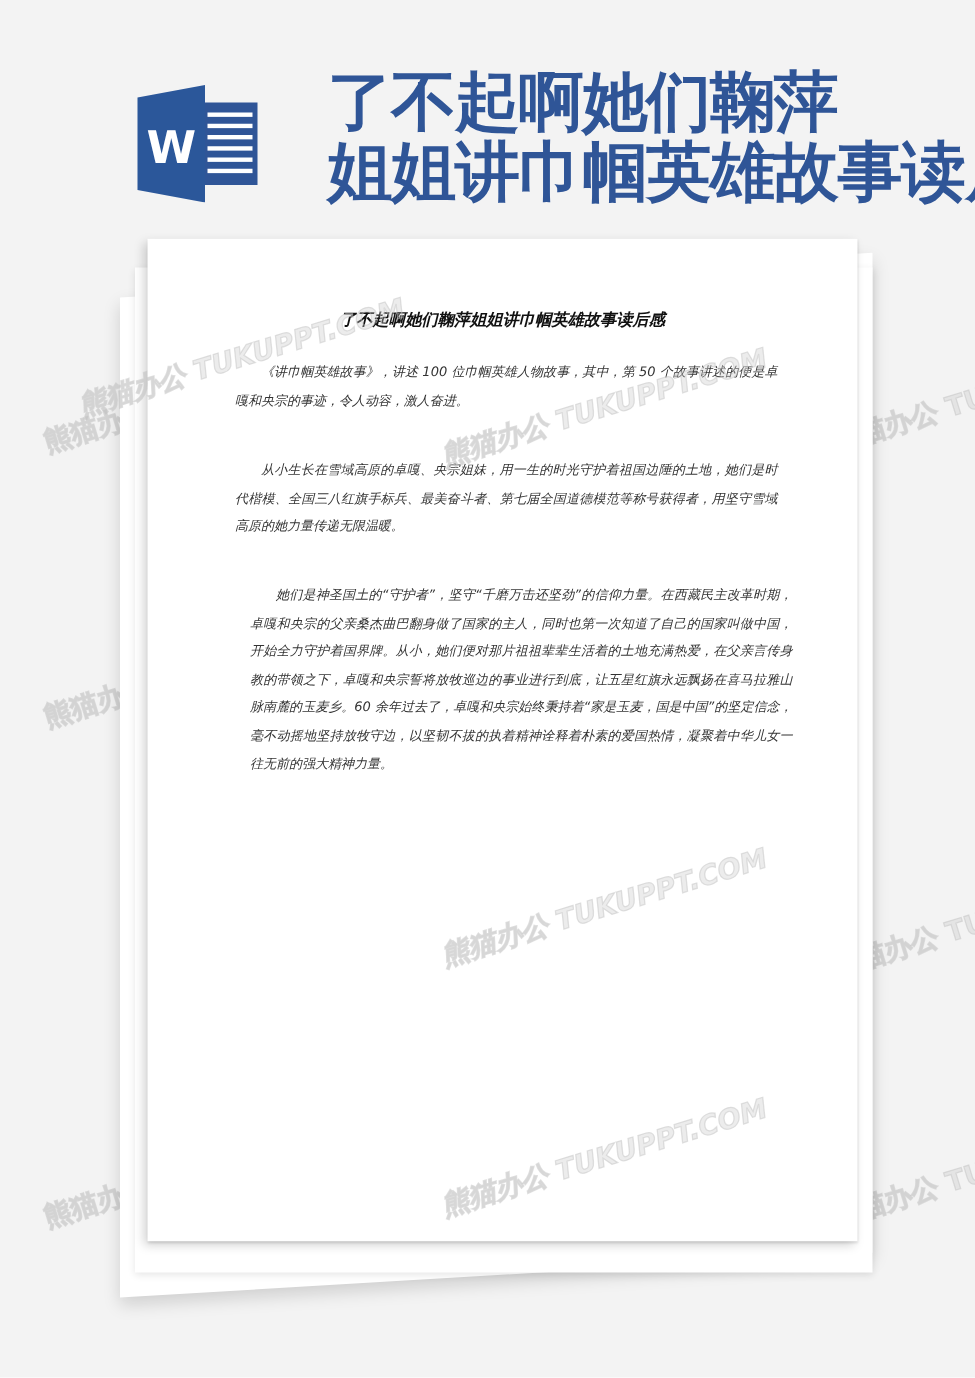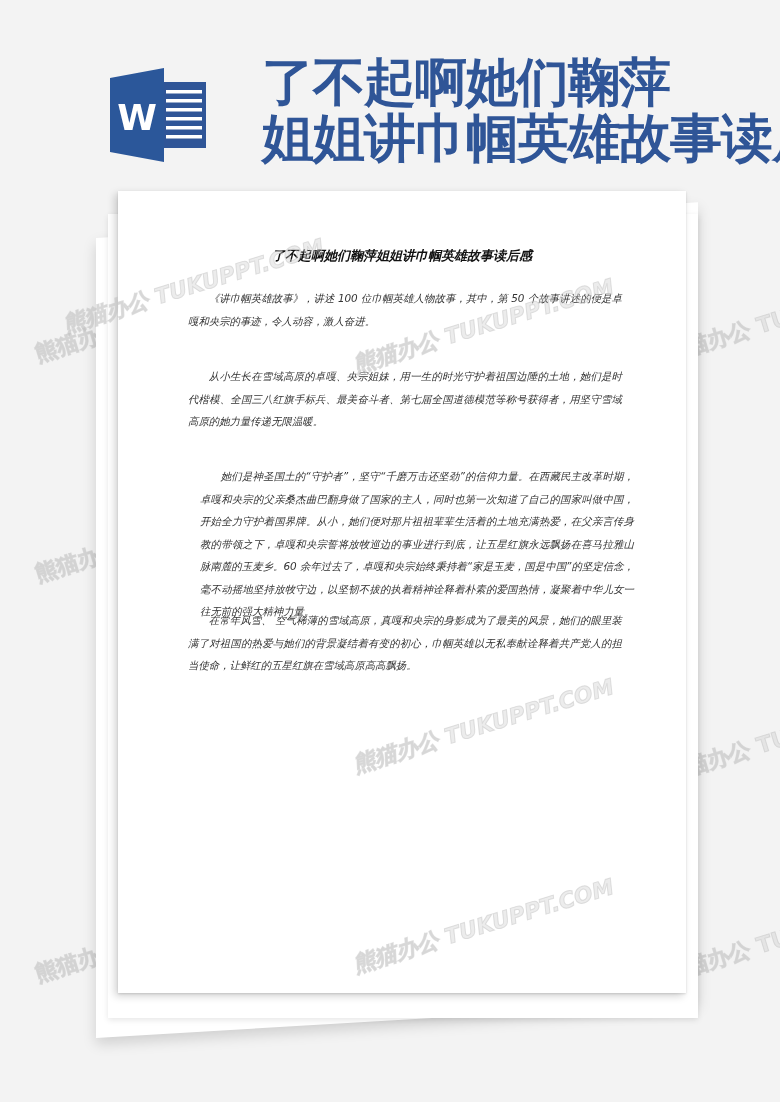--- a/index.html
+++ b/index.html
@@ -86,19 +86,18 @@
 
 <div class="page-back"></div>
 <div class="page-mid"></div>
 
 <div class="page">
   <div class="doc-title">了不起啊她们鞠萍姐姐讲巾帼英雄故事读后感</div>
 
   <p class="para" style="top:96px; margin:0;">《讲巾帼英雄故事》，讲述 100 位巾帼英雄人物故事，其中，第 50 个故事讲述的便是卓嘎和央宗的事迹，令人动容，激人奋进。</p>
   <p class="para" style="top:174px; margin:0;">从小生长在雪域高原的卓嘎、央宗姐妹，用一生的时光守护着祖国边陲的土地，她们是时代楷模、全国三八红旗手标兵、最美奋斗者、第七届全国道德模范等称号获得者，用坚守雪域高原的她力量传递无限温暖。</p>
   <p class="para" style="top:262px; margin:12px;">她们是神圣国土的“守护者”，坚守“千磨万击还坚劲”的信仰力量。在西藏民主改革时期，卓嘎和央宗的父亲桑杰曲巴翻身做了国家的主人，同时也第一次知道了自己的国家叫做中国，开始全力守护着国界牌。从小，她们便对那片祖祖辈辈生活着的土地充满热爱，在父亲言传身教的带领之下，卓嘎和央宗誓将放牧巡边的事业进行到底，让五星红旗永远飘扬在喜马拉雅山脉南麓的玉麦乡。60 余年过去了，卓嘎和央宗始终秉持着“家是玉麦，国是中国”的坚定信念，毫不动摇地坚持放牧守边，以坚韧不拔的执着精神诠释着朴素的爱国热情，凝聚着中华儿女一往无前的强大精神力量。</p>
-  <p class="para" style="top:418px; margin:0;">在常年风雪、 空气稀薄的雪域高原，真嘎和央宗的身影成为了最美的风景，她们的眼里装满了对祖国的热爱与她们的背景凝结着有变的初心，巾帼英雄以无私奉献诠释着共产党人的担当使命，让鲜红的五星红旗在雪域高原高高飘扬。</p>
 
   <div class="watermark" style="left:-60px; top:80px;">熊猫办公 TUKUPPT.COM</div>
   <div class="watermark" style="left:230px; top:120px;">熊猫办公 TUKUPPT.COM</div>
   <div class="watermark" style="left:230px; top:520px;">熊猫办公 TUKUPPT.COM</div>
   <div class="watermark" style="left:230px; top:720px;">熊猫办公 TUKUPPT.COM</div>
 </div>
 
 </body></html>

